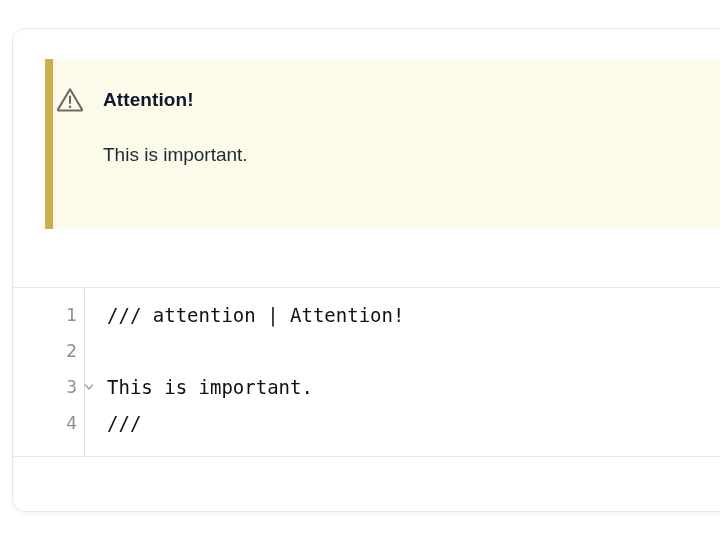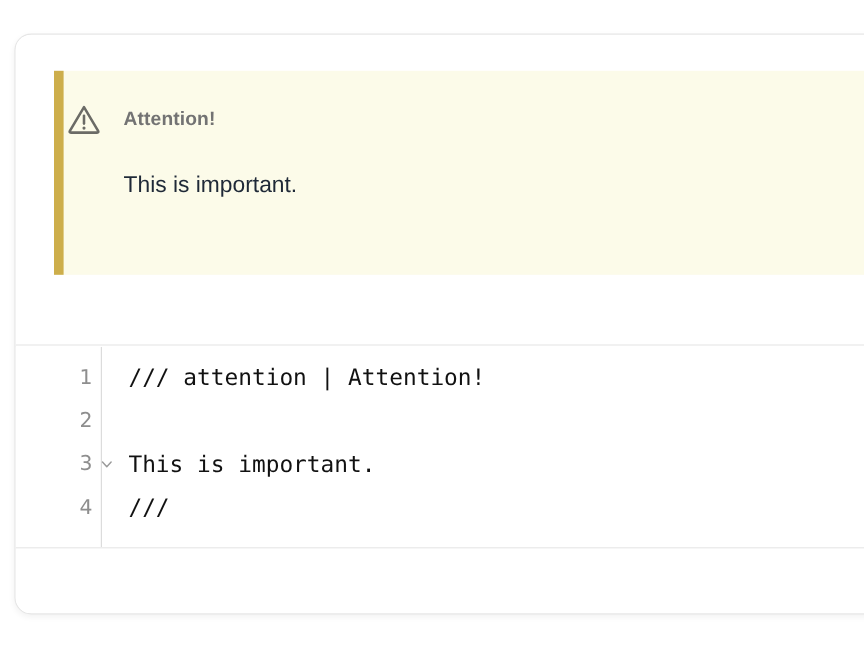--- a/index.html
+++ b/index.html
@@ -71,23 +71,23 @@
   }
   .warn-icon {
     flex: 0 0 auto;
     width: 30px;
     height: 30px;
     margin-left: -48px;
     margin-right: 18px;
     display: block;
   }
   .callout-title {
-    font-size: 16px;
+    font-size: 19px;
     font-weight: bold;
-    color: #737373;
+    color: #0f172a;
     letter-spacing: 0.1px;
     white-space: nowrap;
   }
   .callout-text {
     margin-top: 29px;
     font-size: 19px;
     color: #1f2937;
     white-space: nowrap;
   }
 

